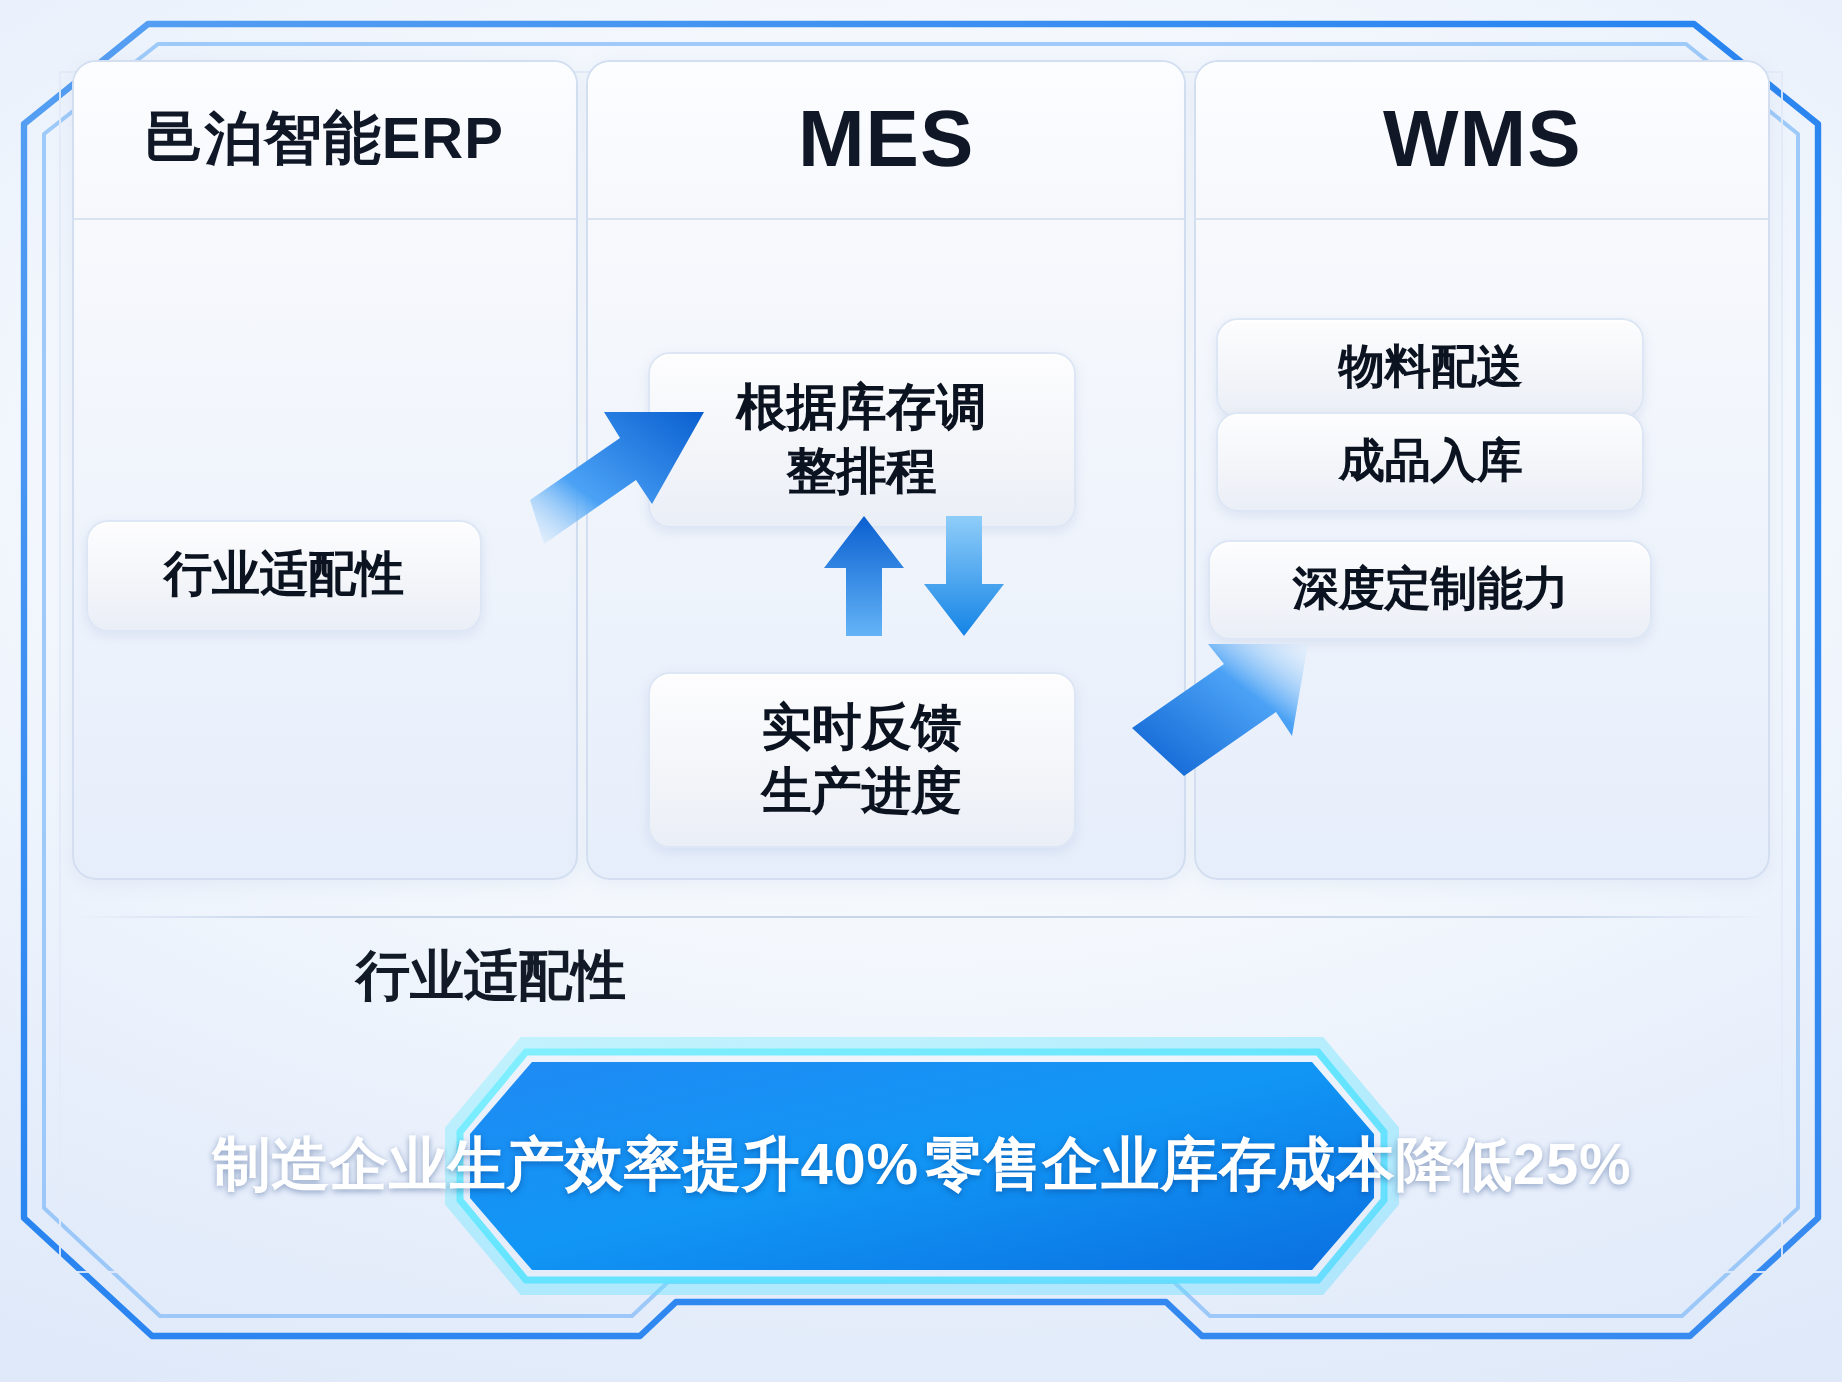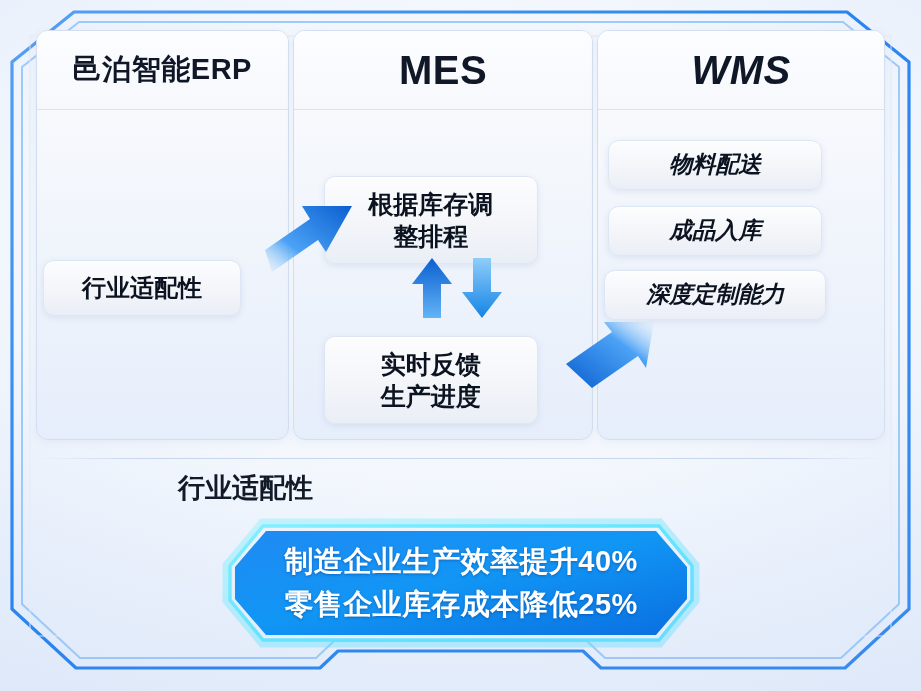--- a/index.html
+++ b/index.html
@@ -51,21 +51,21 @@
   .panel {
     position: relative;
     border-radius: 12px;
     border: 1px solid #d3dff1;
     background: linear-gradient(180deg, #fbfcfe 0%, #f4f7fc 34%, #e6eefb 100%);
     box-shadow: 0 2px 10px rgba(110,140,190,0.10), inset 0 1px 0 #ffffff;
     overflow: hidden;
   }
   .panel.erp  { width: 252px; }
   .panel.mes  { width: 300px; }
-  .panel.wms  { width: 287px; font-style: italic; }
+  .panel.wms  { width: 287px; }
 
   .panel-head {
     height: 78px;
     display: flex;
     align-items: center;
     justify-content: center;
     border-bottom: 1px solid #dae3f0;
     background: linear-gradient(180deg, #fcfdff 0%, #f6f8fc 100%);
   }
   .panel-title {
@@ -129,21 +129,21 @@
   }
 
   
   .chip-wms {
     position: absolute;
     left: 10px;
     width: 212px;
     height: 48px;
     font-size: 23px;
   }
-  .chip-wms-0 { top: 30px; }
+  .chip-wms-0 { top: 49px; }
   .chip-wms-1 { top: 96px; }
   .chip-wms-2 { top: 160px; width: 220px; left: 6px; }
 
   
   .labels-divider {
     position: absolute;
     left: 0;
     top: 428px;
     width: 849px;
     height: 1px;
@@ -185,21 +185,21 @@
   .banner-svg {
     position: absolute;
     inset: -18px;
     width: 494px;
     height: 146px;
   }
   .banner-text {
     position: absolute;
     inset: 0;
     display: flex;
-    flex-direction: column;
+    flex-direction: row;
     align-items: center;
     justify-content: center;
     gap: 3px;
     color: #ffffff;
     font-size: 29px;
     font-weight: 700;
     letter-spacing: 0.4px;
     text-shadow: 0 1px 3px rgba(0,40,110,0.40);
     white-space: nowrap;
   }

